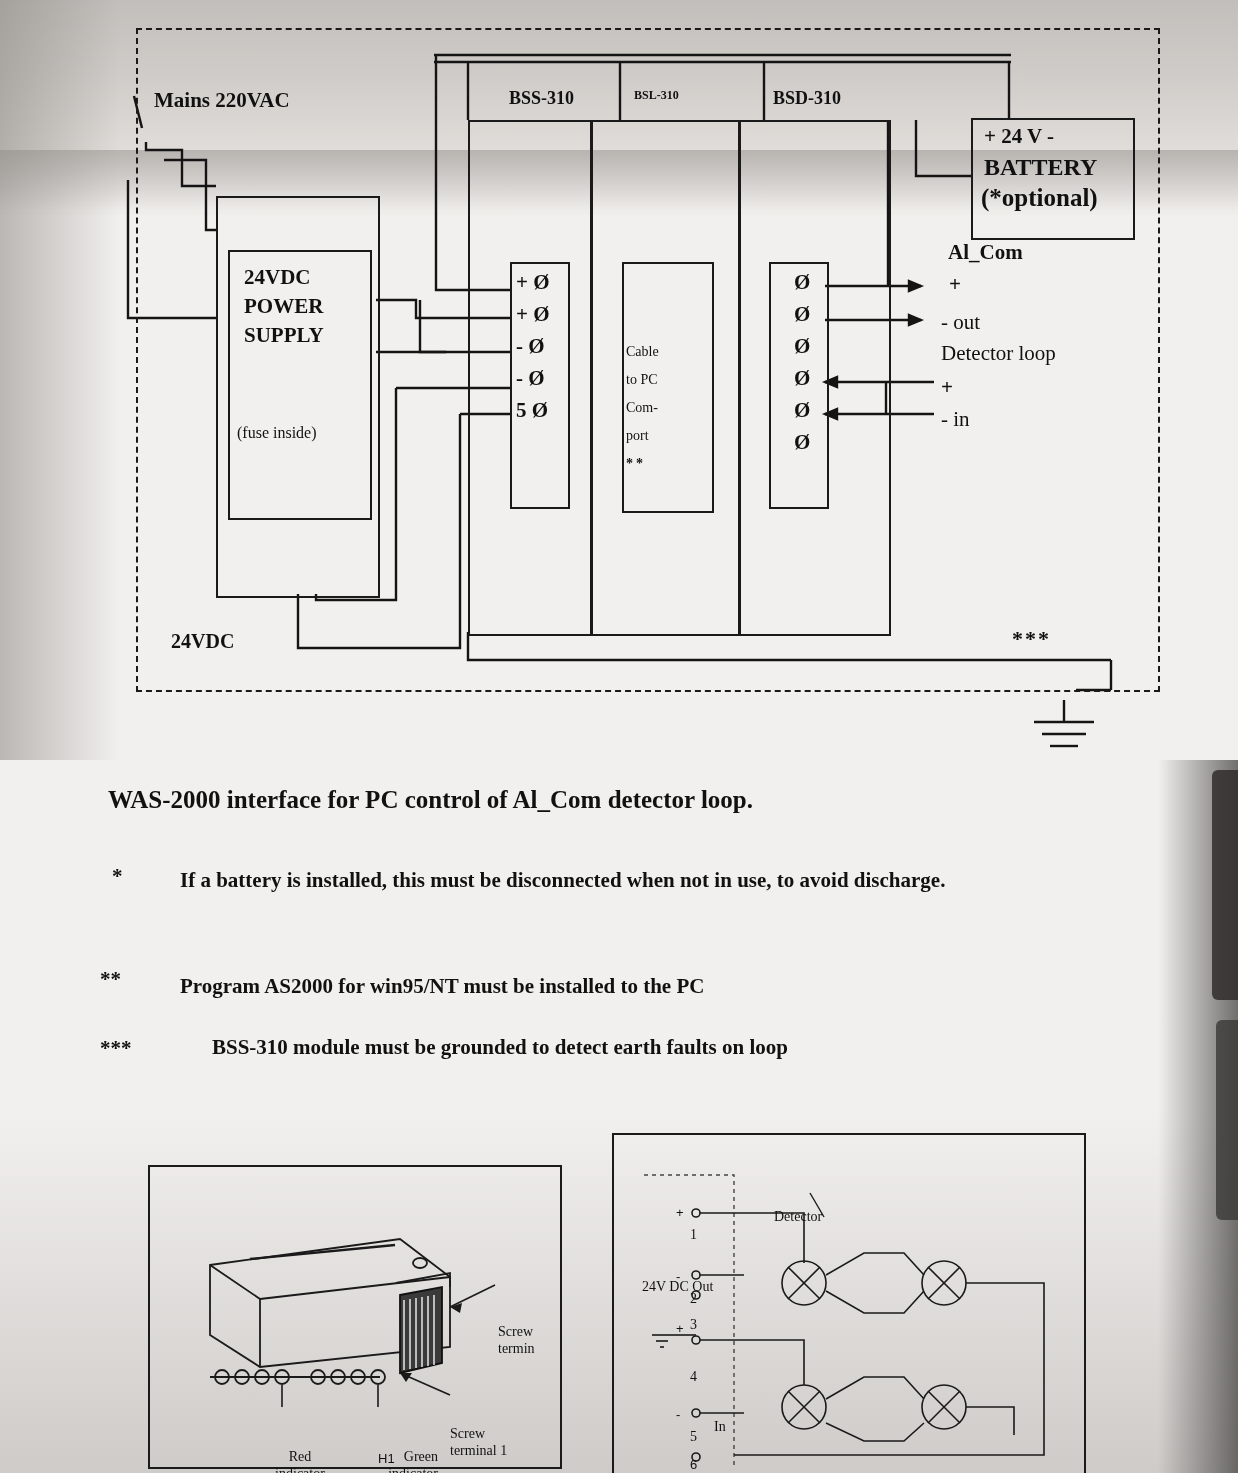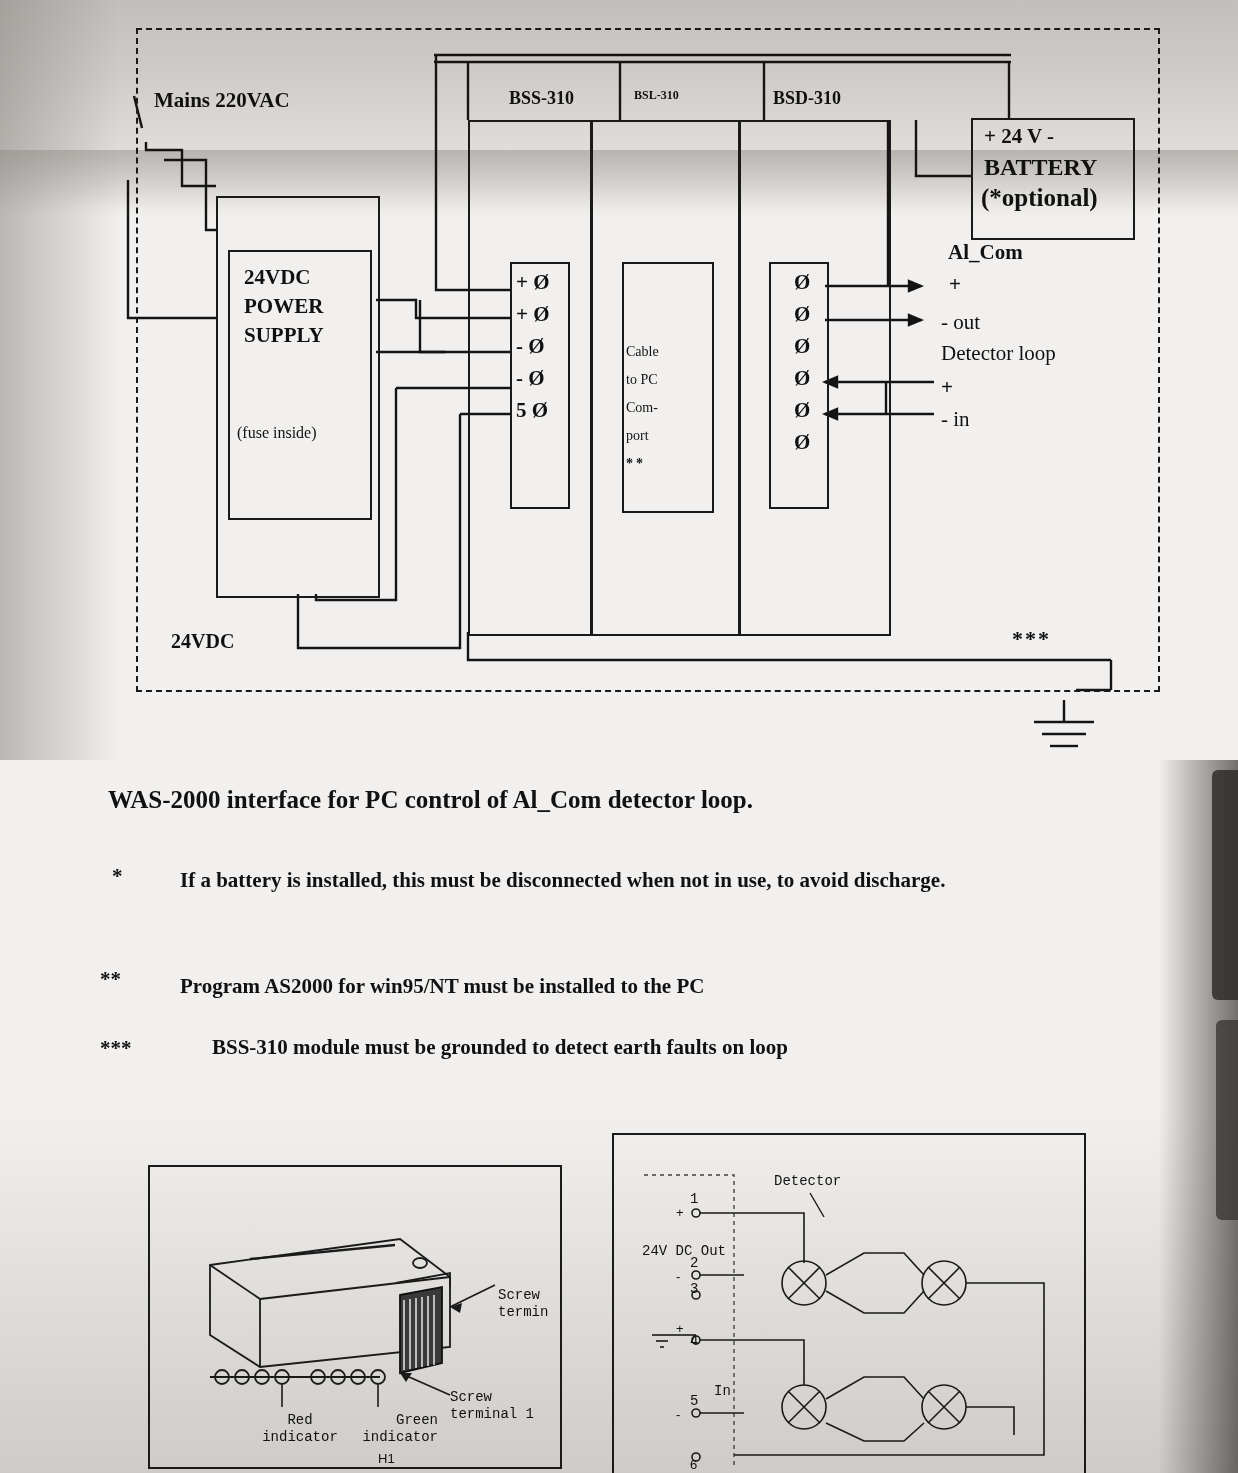--- a/index.html
+++ b/index.html
@@ -93,21 +93,21 @@
   .n1m{left:112px;top:862px;}
   .n1t{left:180px;top:866px;width:900px;}
   .n2m{left:100px;top:965px;}
   .n2t{left:180px;top:972px;width:900px;}
   .n3m{left:100px;top:1034px;}
   .n3t{left:180px;top:1033px;width:900px;margin-left:32px;}
 
   
   .fig-left{position:absolute;left:148px;top:1165px;width:410px;height:300px;border:2px solid #1a1a1a;}
   .fig-right{position:absolute;left:612px;top:1133px;width:470px;height:340px;border:2px solid #1a1a1a;}
-  .small{font-family:Liberation Mono, monospace;font-size:14px;}
+  .small{font-family:Liberation Serif, serif;font-size:14px;margin-top:36px;}
   .smaller{font-family:"Liberation Sans", sans-serif;font-size:13px;}
 </style>
 </head>
 <body>
 
 <div class="band-top"></div>
 <div class="band-top2"></div>
 <div class="band-left"></div>
 <div class="band-bottom"></div>
 <div class="band-right"></div>

